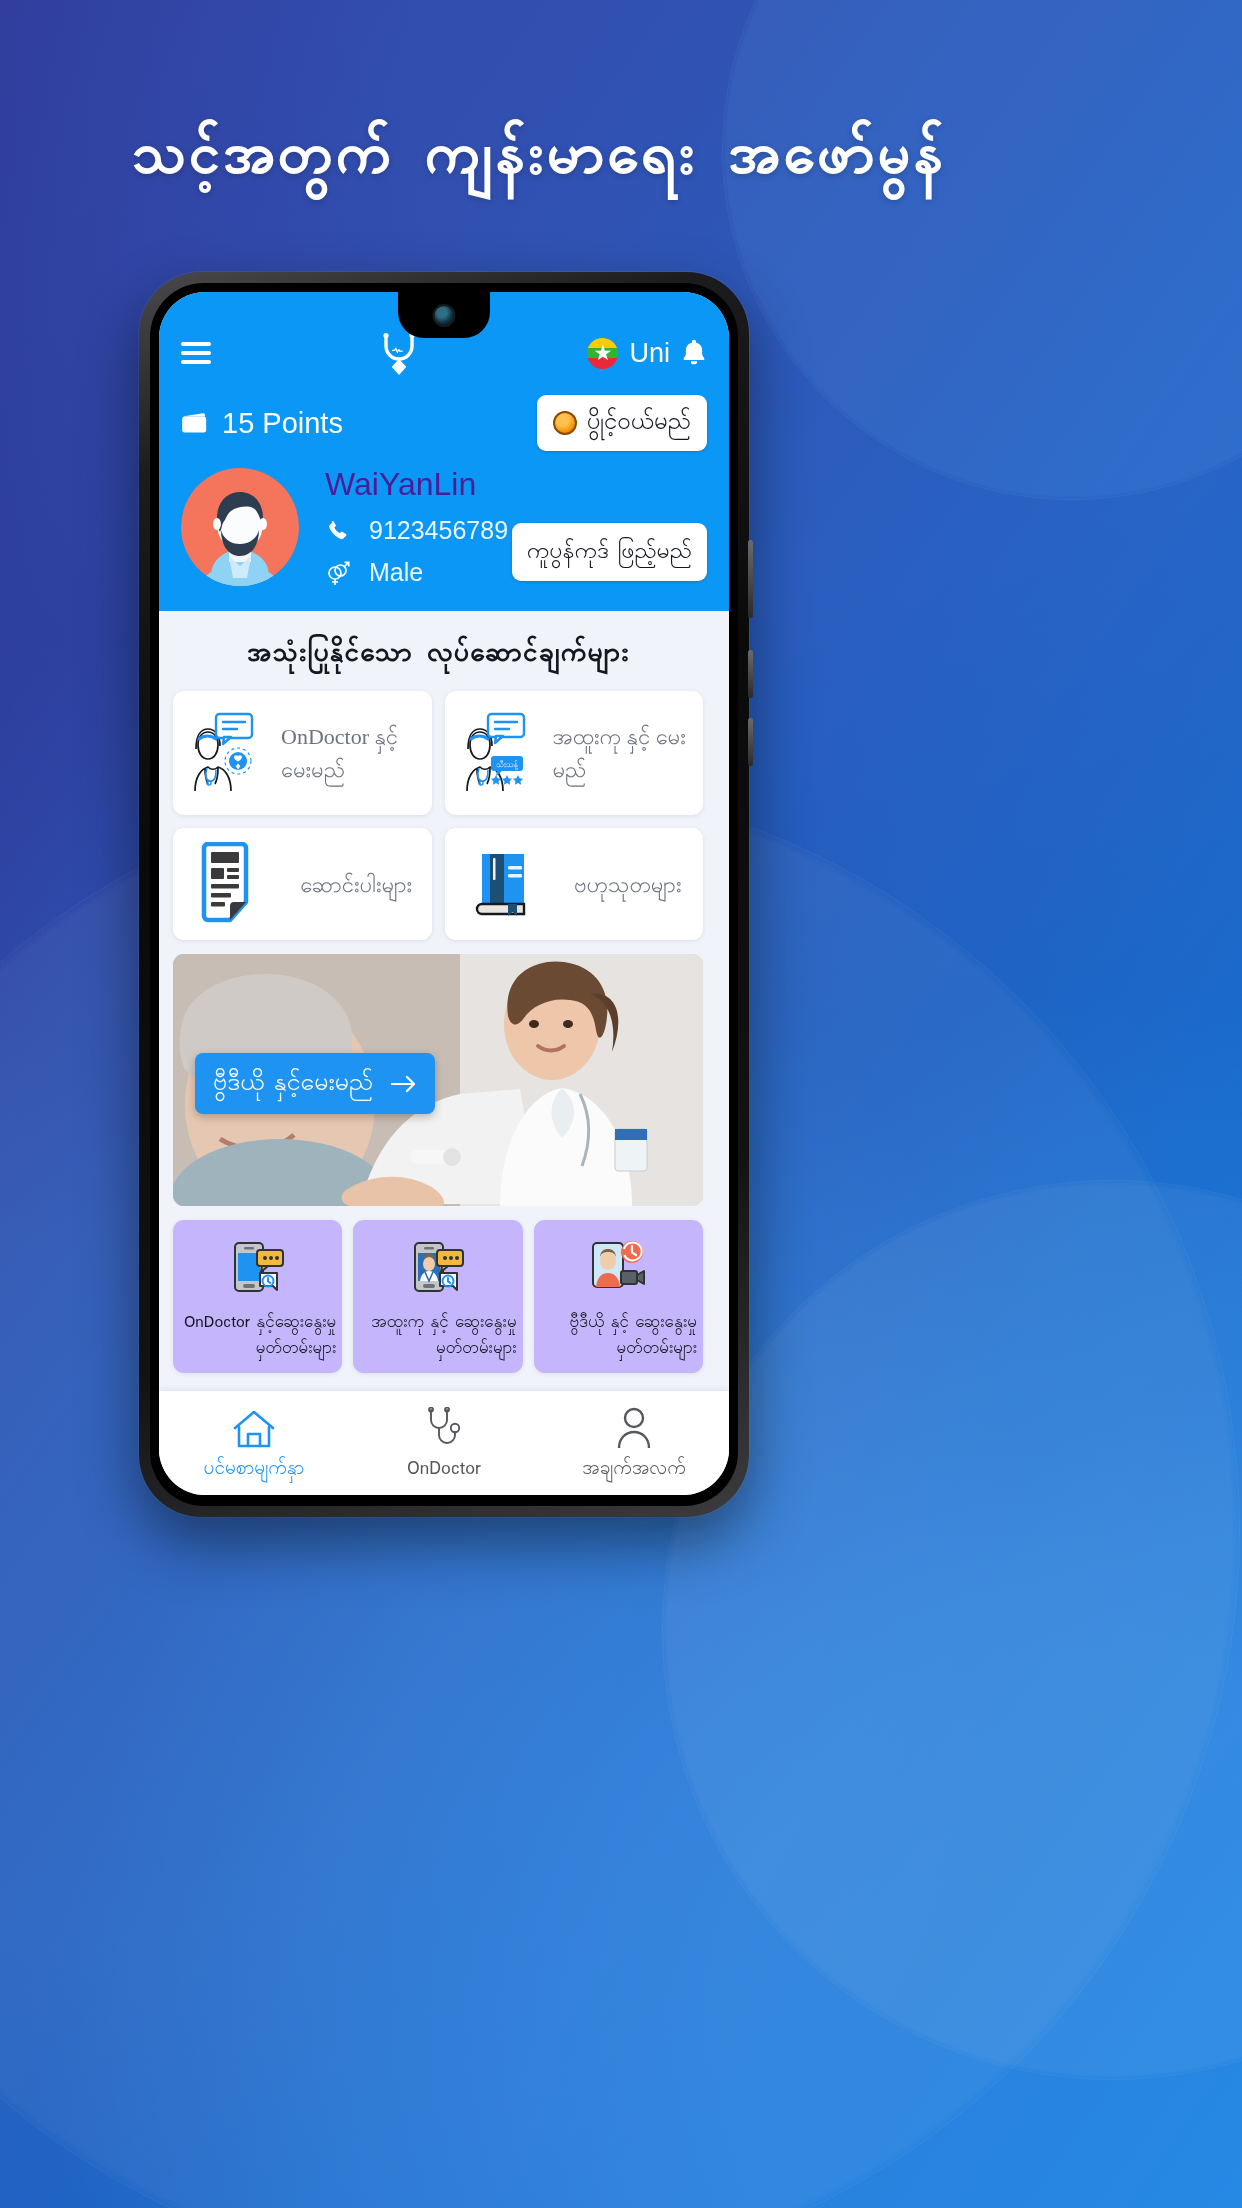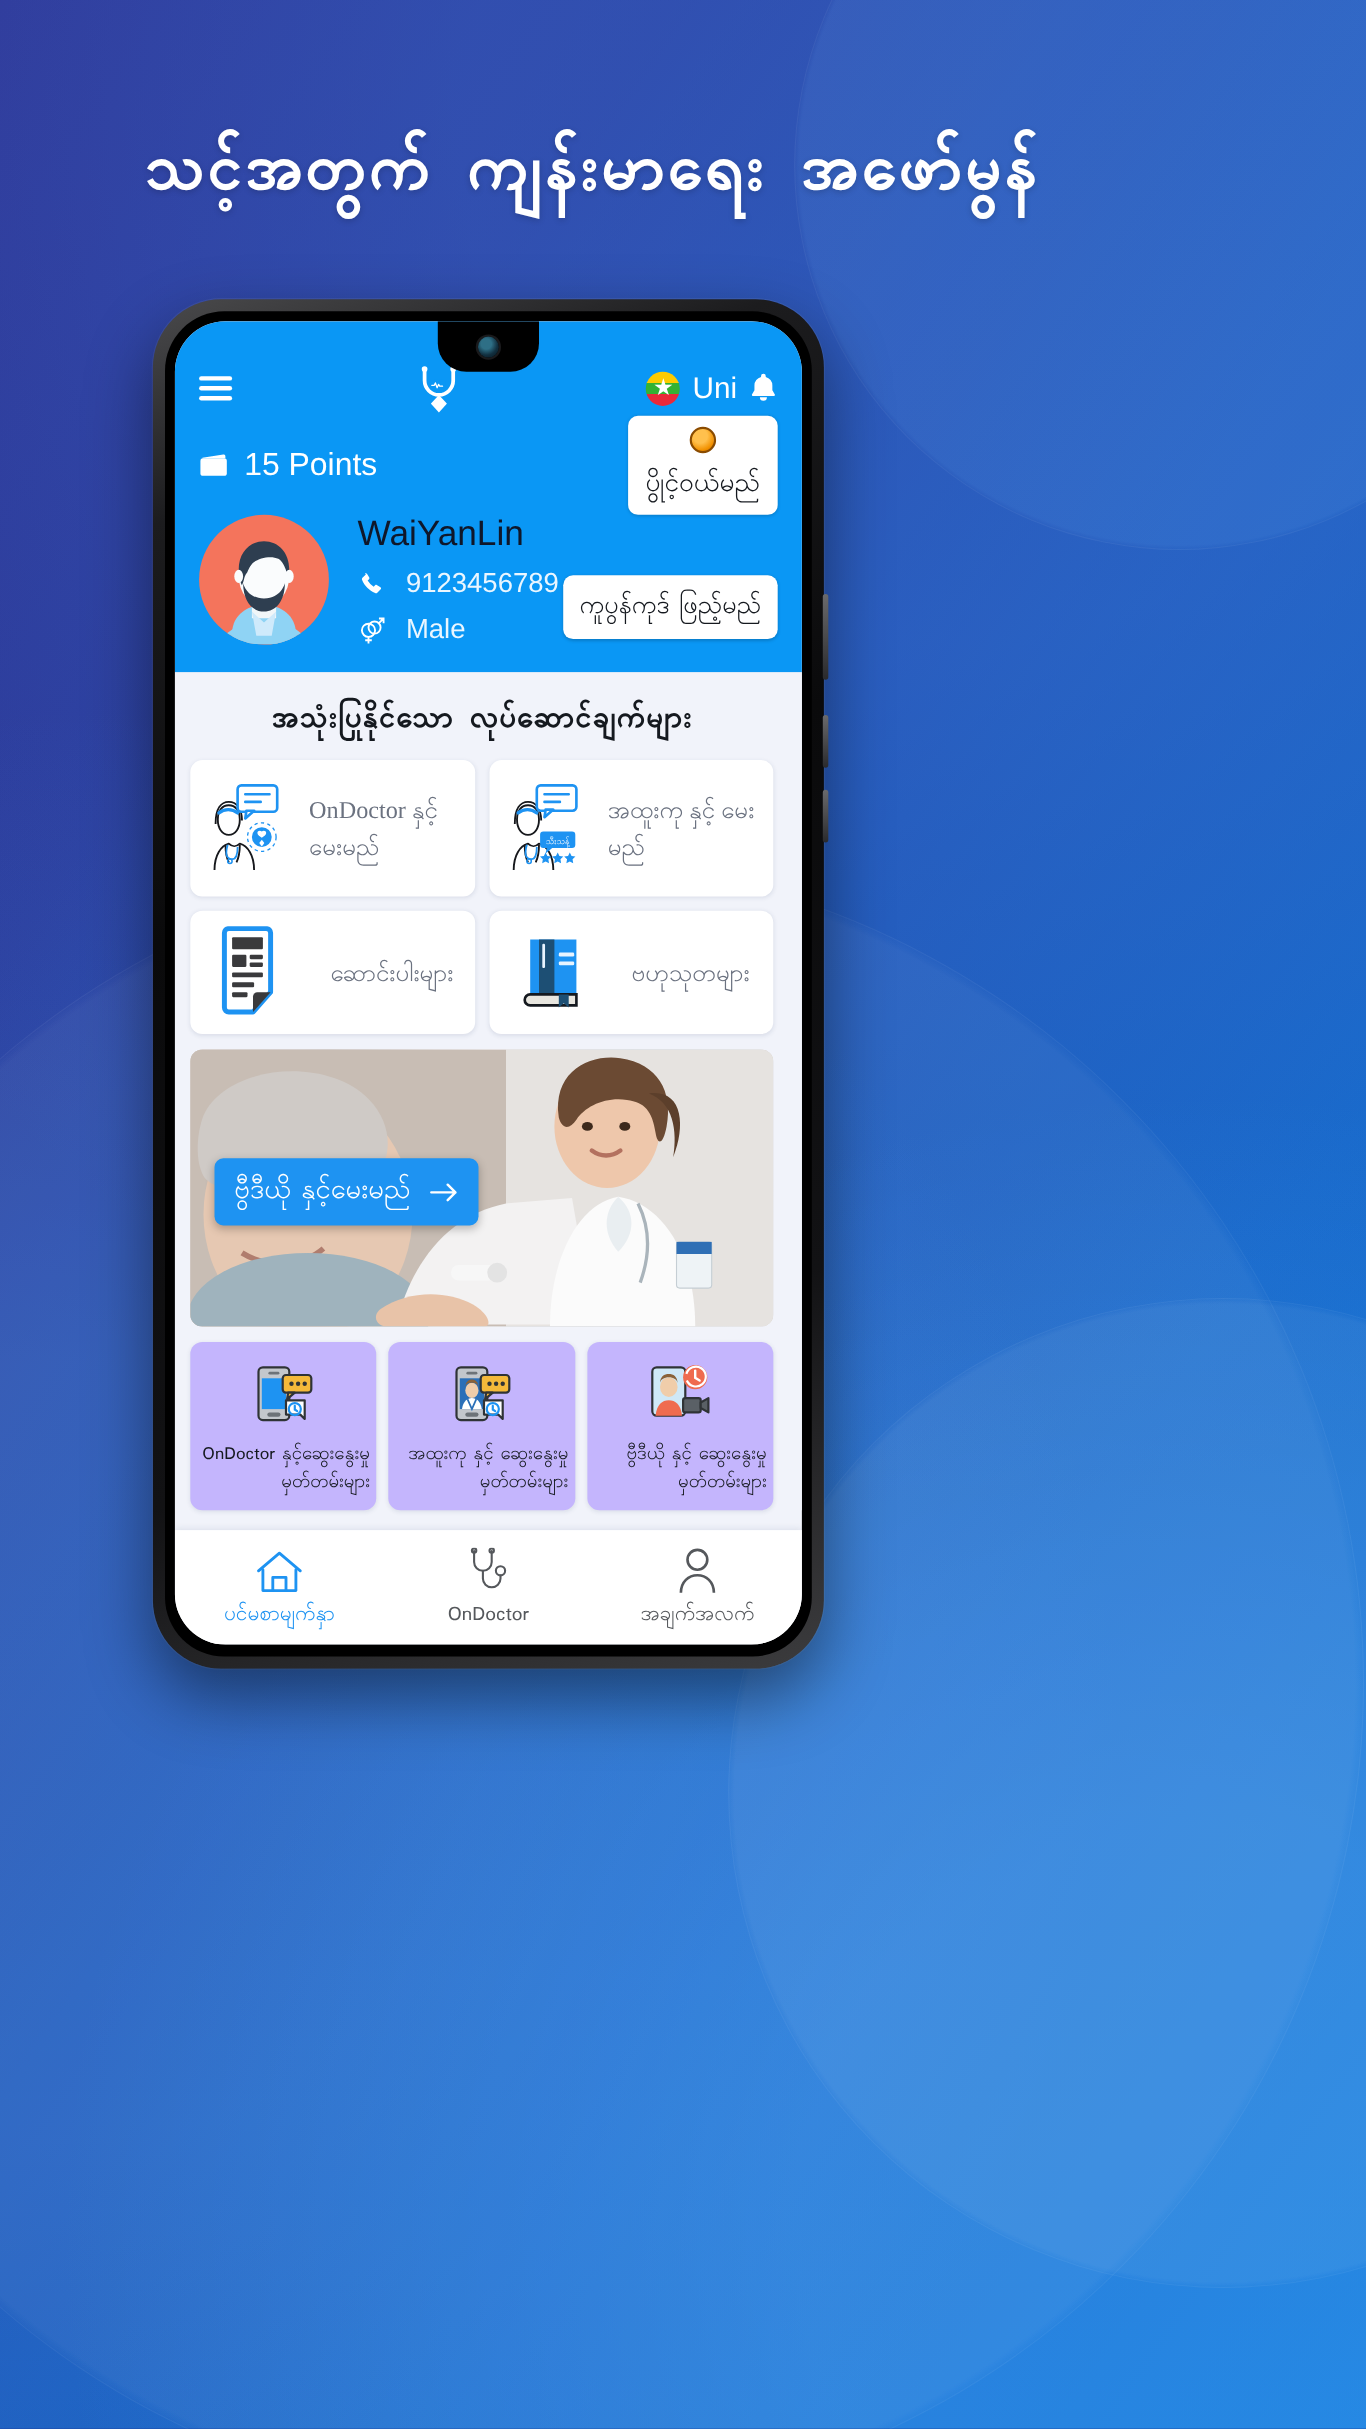--- a/index.html
+++ b/index.html
@@ -110,36 +110,35 @@
   .points-row{ display:flex; align-items:center; margin-top:22px; height:50px; }
   .wallet-ico{ width:28px;height:22px; }
   .points-txt{ color:#fff; font-size:29px; margin-left:13px; }
   .spacer{ flex:1; }
   .wbtn{
     background:#fff; border-radius:9px;
     padding:10px 16px; display:flex; align-items:center; gap:10px;
     font-family:"Padauk","Myanmar Text","Noto Sans Myanmar","DejaVu Sans",sans-serif;
     font-size:24px; color:#15191f; white-space:nowrap;
     box-shadow:0 1px 3px rgba(0,0,0,.18);
-    flex-direction:column;
   }
   .coin{
     width:24px;height:24px;border-radius:50%;
     background:radial-gradient(circle at 38% 32%,#ffc04d 0 35%,#f29100 70%,#b56200 100%);
     border:2px solid #8a4b00; flex:none;
   }
 
   
   .profile{ display:flex; align-items:center; margin-top:18px; padding-bottom:24px; }
   .avatar{
     width:118px;height:118px;border-radius:50%;
     background:#f4745c; position:relative; overflow:hidden; flex:none;
   }
   .pinfo{ margin-left:26px; flex:1; }
-  .pname{ color:#0f172a; font-size:32px; font-weight:400; }
+  .pname{ color:#4c1d95; font-size:32px; font-weight:400; }
   .prow{ display:flex; align-items:center; margin-top:13px; color:#eaf6ff; font-size:25px; }
   .prow .ic{ width:26px; display:flex; justify-content:center; margin-right:18px; }
   .coupon-btn{
     background:#fff; border-radius:9px; padding:12px 15px;
     font-family:"Padauk","Myanmar Text","Noto Sans Myanmar","DejaVu Sans",sans-serif;
     font-size:23px; color:#15191f; white-space:nowrap; align-self:flex-end;
     margin-bottom:6px; box-shadow:0 1px 3px rgba(0,0,0,.18);
   }
 
   

